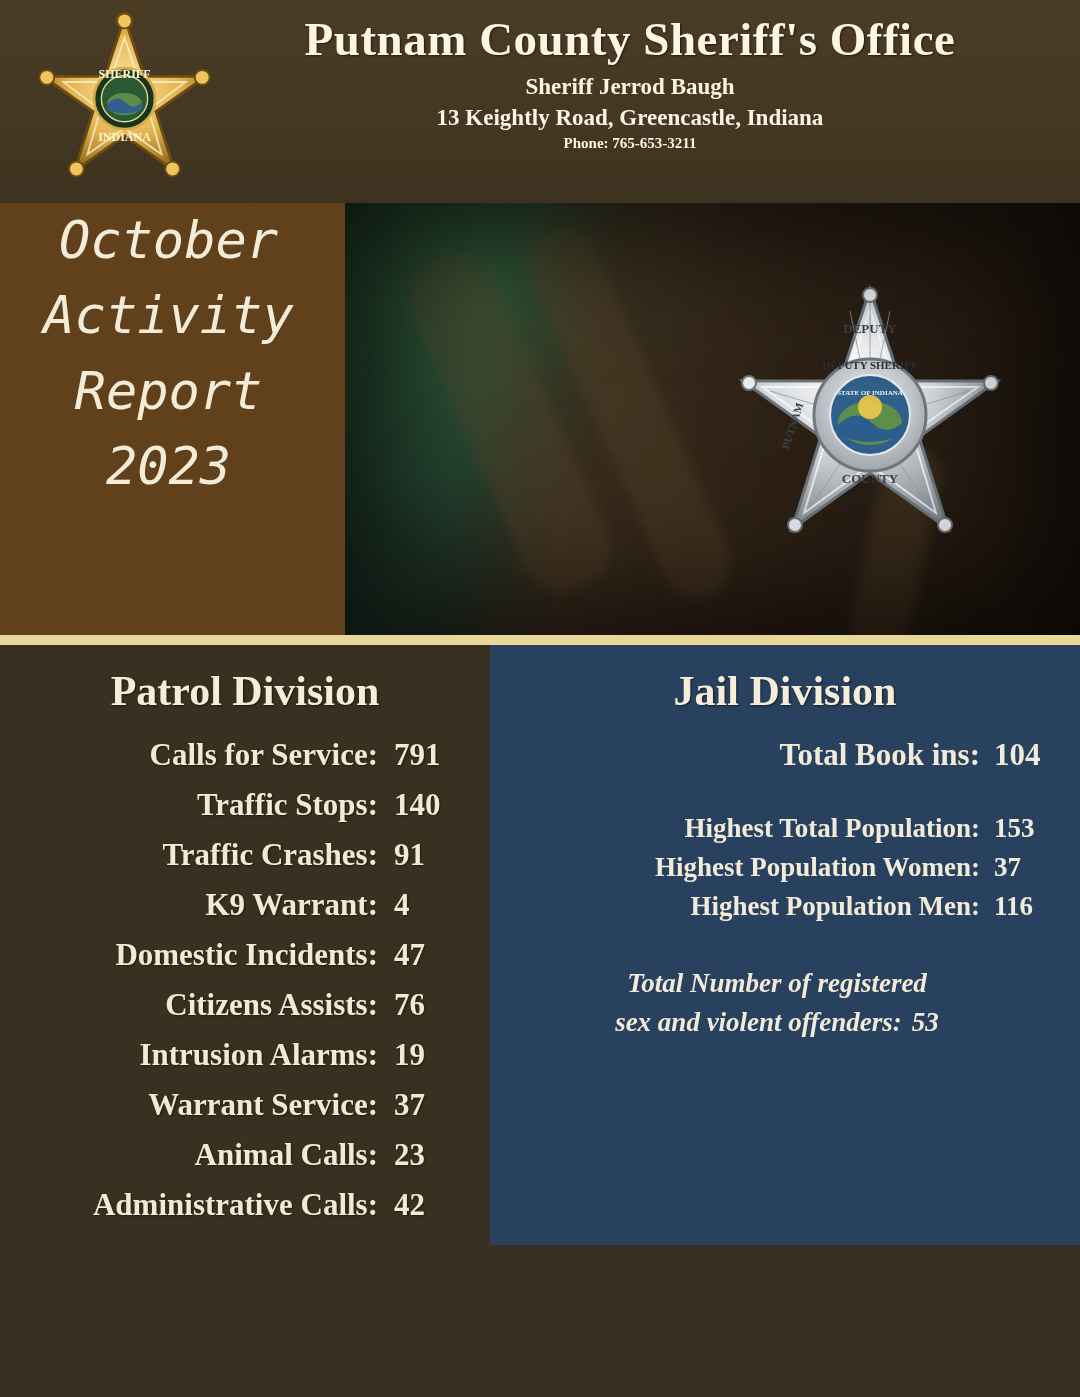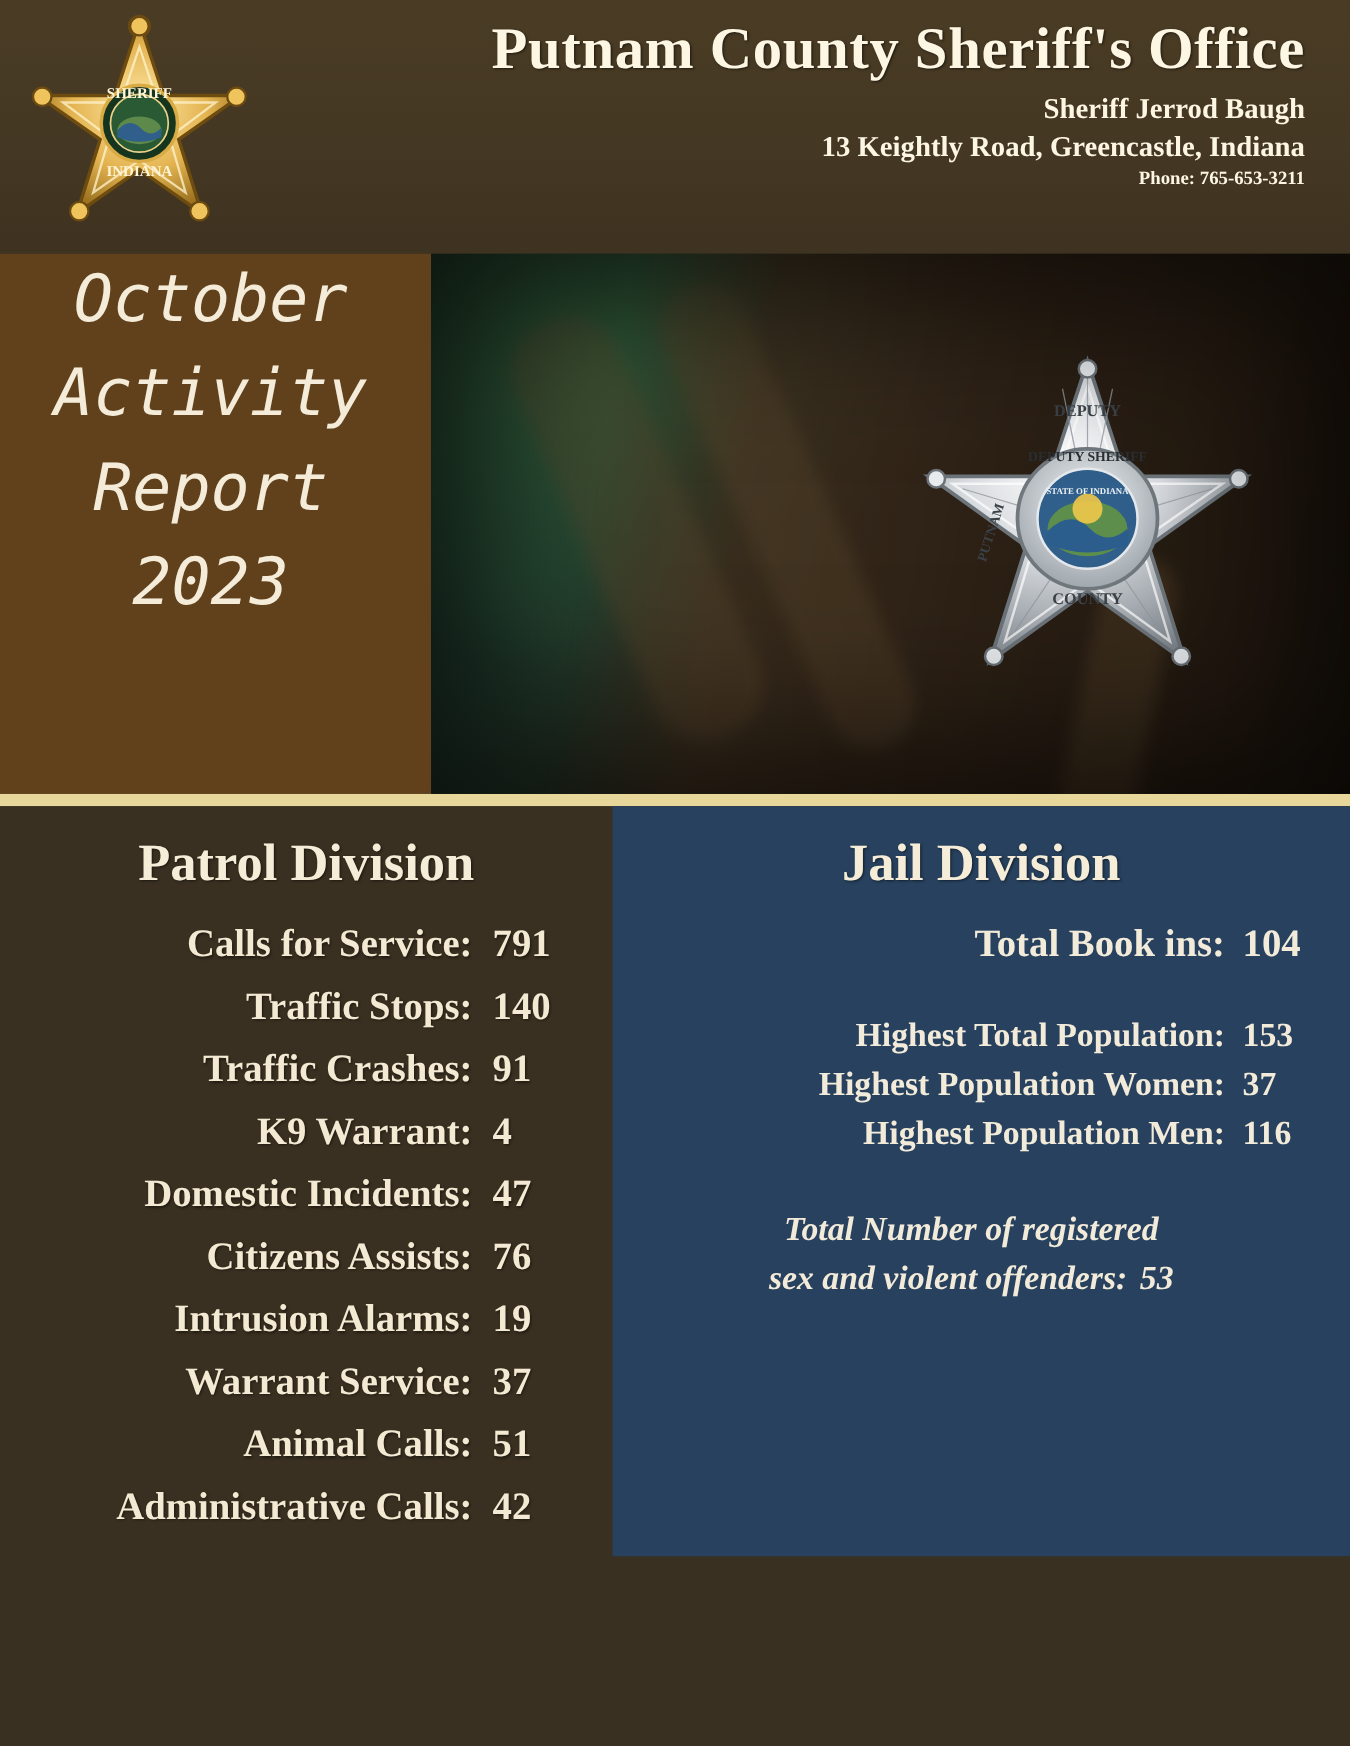--- a/index.html
+++ b/index.html
@@ -23,38 +23,38 @@
   
   .header {
     position: relative;
     width: 1080px;
     height: 203px;
     background: linear-gradient(180deg, #4a3c24 0%, #443723 60%, #3e3220 100%);
     overflow: hidden;
   }
   .badge-logo {
     position: absolute;
-    left: 19px;
+    left: 32px;
     top: 8px;
     width: 185px;
     height: 185px;
   }
   .star {
     position: absolute;
     left: 0;
     top: 0;
     width: 185px;
     height: 185px;
   }
   .header-text {
     position: absolute;
-    left: 184px;
+    left: 200px;
     top: 12px;
     width: 860px;
-    text-align: right;
+    text-align: center;
     color: #fdf6e3;
   }
   .office-title {
     font-size: 47px;
     font-weight: bold;
     letter-spacing: 0.5px;
     line-height: 1.15;
     text-shadow: 1px 1px 2px rgba(0,0,0,.55);
   }
   .sheriff-name {
@@ -394,21 +394,21 @@
         <div class="stat-row">
           <span class="stat-label">Intrusion Alarms:</span>
           <span class="stat-value">19</span>
         </div>
         <div class="stat-row">
           <span class="stat-label">Warrant Service:</span>
           <span class="stat-value">37</span>
         </div>
         <div class="stat-row">
           <span class="stat-label">Animal Calls:</span>
-          <span class="stat-value">51</span>
+          <span class="stat-value">23</span>
         </div>
         <div class="stat-row">
           <span class="stat-label">Administrative Calls:</span>
           <span class="stat-value">42</span>
         </div>
 
       </div>
     </div>
 
     <div class="jail">

